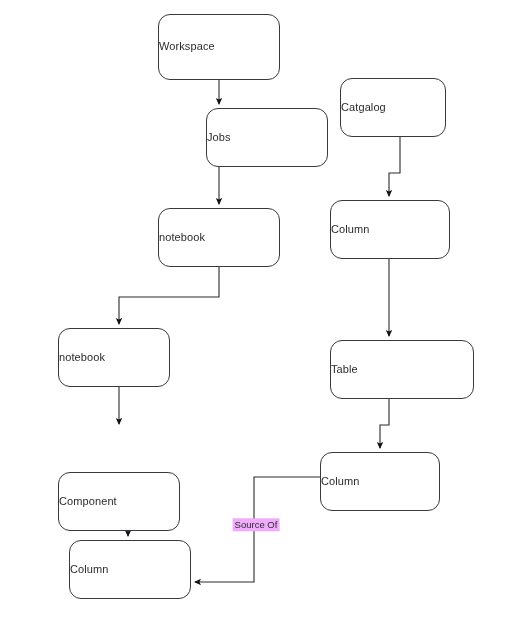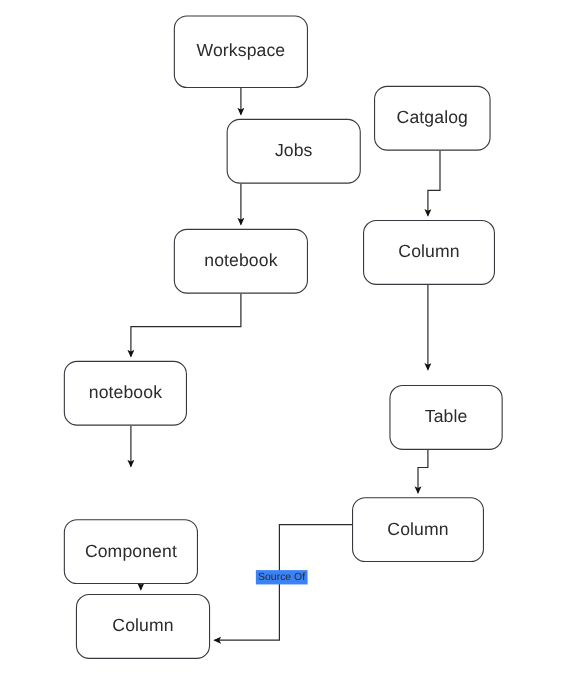--- a/index.html
+++ b/index.html
@@ -28,36 +28,35 @@
     pointer-events: none;
   }
   .node {
     position: absolute;
     box-sizing: border-box;
     background: #ffffff;
     border: 1px solid #36393d;
     border-radius: 12px;
     display: flex;
     align-items: center;
-    justify-content: center;
     color: #2b2b2b;
-    font-size: 16px;
+    font-size: 11px;
     line-height: 1.2;
     letter-spacing: 0.1px;
     z-index: 2;
   }
   .node-label {
     display: block;
     text-align: center;
     white-space: nowrap;
   }
   .edge-label {
     position: absolute;
     z-index: 3;
-    background: #3b82f6;
+    background: #f0abfc;
     color: #2b2b2b;
     font-size: 9.5px;
     line-height: 1.2;
     white-space: nowrap;
     padding: 1px 2px;
     transform: translate(-50%, -50%);
   }
 </style>
 </head>
 <body>
@@ -101,21 +100,21 @@
       </div>
       <div class="node" style="left: 69px; top: 540px; width: 122px; height: 59px; border-color: rgb(54, 57, 61);">
         <span class="node-label">Column</span>
       </div>
       <div class="node" style="left: 340px; top: 78px; width: 106px; height: 59px; border-color: rgb(54, 57, 61);">
         <span class="node-label">Catgalog</span>
       </div>
       <div class="node" style="left: 330px; top: 200px; width: 120px; height: 59px; border-color: rgb(54, 57, 61);">
         <span class="node-label">Column</span>
       </div>
-      <div class="node" style="left: 330px; top: 350px; width: 103px; height: 59px; border-color: rgb(54, 57, 61); margin-left: 24px;">
+      <div class="node" style="left: 330px; top: 340px; width: 144px; height: 59px; border-color: rgb(54, 57, 61);">
         <span class="node-label">Table</span>
       </div>
       <div class="node" style="left: 320px; top: 452px; width: 120px; height: 59px; border-color: rgb(54, 57, 61);">
         <span class="node-label">Column</span>
       </div>
     </div>
   <div id="edge-label-layer">
       <div class="edge-label" style="left: 256px; top: 525px;">Source Of</div>
     </div>
 

